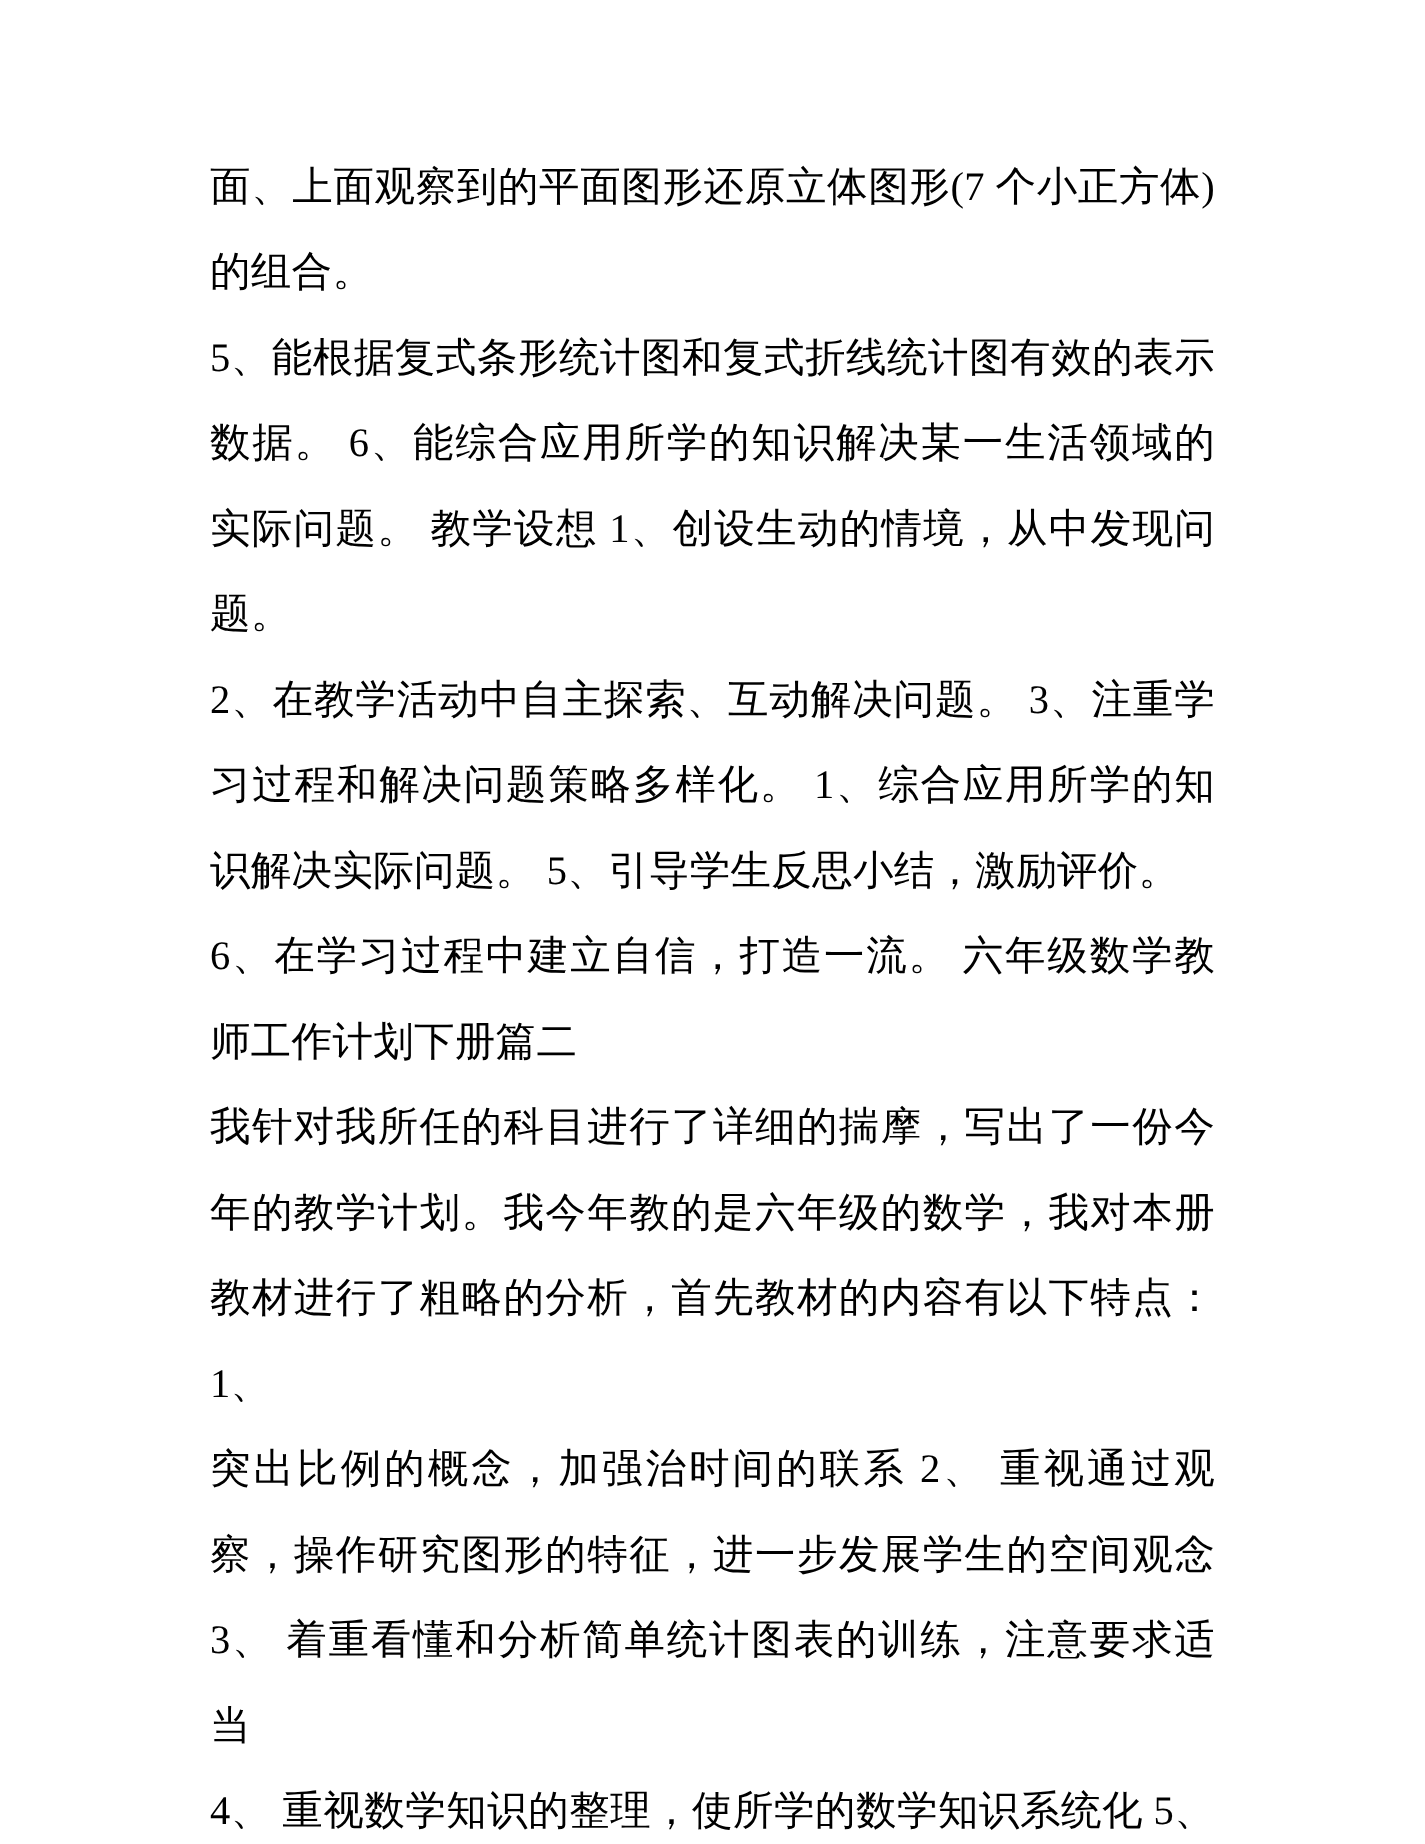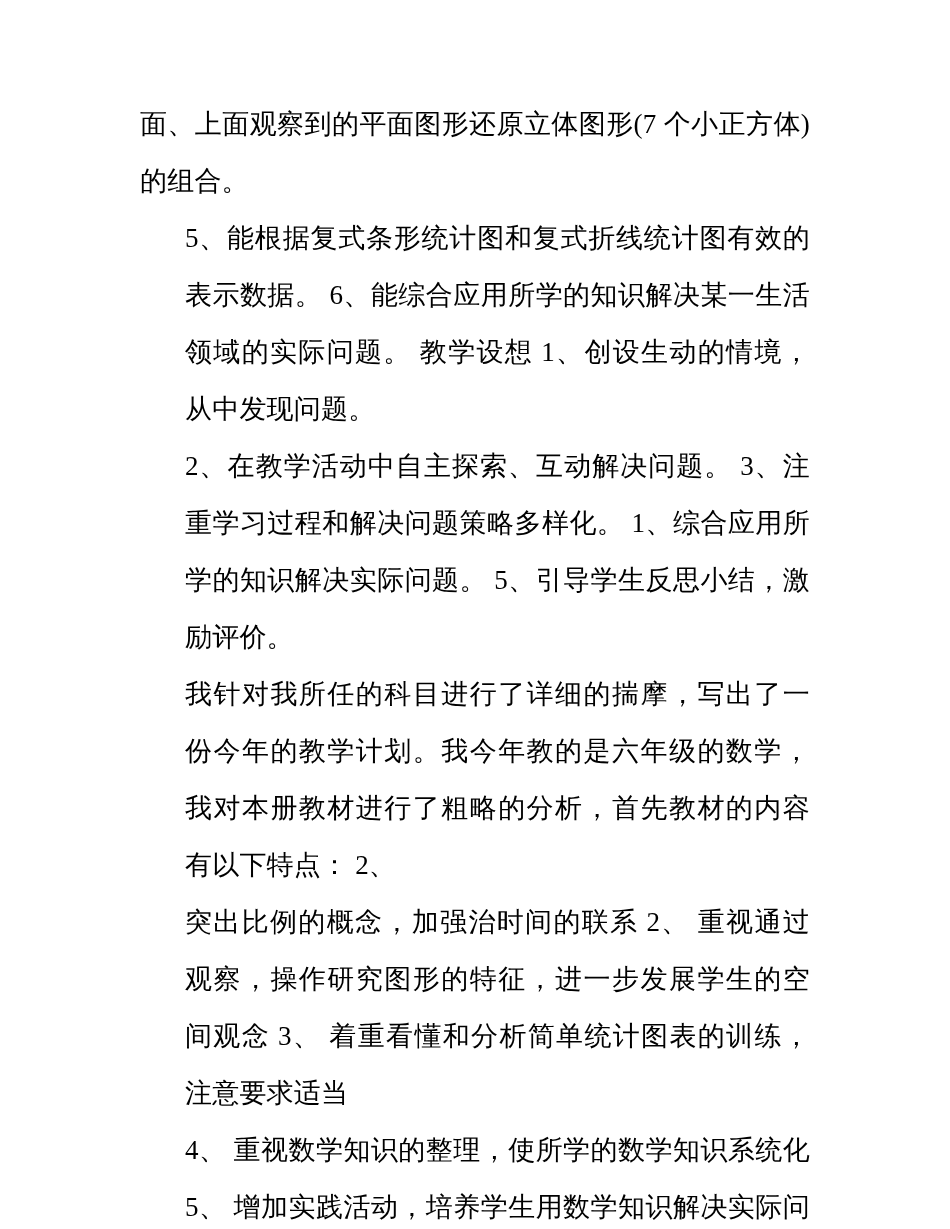--- a/index.html
+++ b/index.html
@@ -27,29 +27,29 @@
     text-align: justify;
     text-justify: inter-ideograph;
     letter-spacing: 0.2px;
   }
   .para {
     margin: 0 0 0 0;
     text-indent: 0;
   }
   .para + .para {
     margin-top: 0px;
-    margin-left: 45px;
   }
 </style>
 </head>
 <body>
 
 <div class="page">
   <div class="doc-body">
     <p class="para">面、上面观察到的平面图形还原立体图形(7 个小正方体)的组合。</p>
     <p class="para">5、能根据复式条形统计图和复式折线统计图有效的表示数据。 6、能综合应用所学的知识解决某一生活领域的实际问题。 教学设想 1、创设生动的情境，从中发现问题。</p>
     <p class="para">2、在教学活动中自主探索、互动解决问题。 3、注重学习过程和解决问题策略多样化。 1、综合应用所学的知识解决实际问题。 5、引导学生反思小结，激励评价。</p>
-    <p class="para">我针对我所任的科目进行了详细的揣摩，写出了一份今年的教学计划。我今年教的是六年级的数学，我对本册教材进行了粗略的分析，首先教材的内容有以下特点： 2、</p>
+    <p class="para">6、在学习过程中建立自信，打造一流。 六年级数学教师工作计划下册篇二</p>
+    <p class="para">我针对我所任的科目进行了详细的揣摩，写出了一份今年的教学计划。我今年教的是六年级的数学，我对本册教材进行了粗略的分析，首先教材的内容有以下特点： 1、</p>
     <p class="para">突出比例的概念，加强治时间的联系 2、 重视通过观察，操作研究图形的特征，进一步发展学生的空间观念 3、 着重看懂和分析简单统计图表的训练，注意要求适当</p>
     <p class="para">4、 重视数学知识的整理，使所学的数学知识系统化 5、 增加实践活动，培养学生用数学知识解决实际问题的意识和能力</p>
 
   </div>
 </div>
 
 </body></html>

